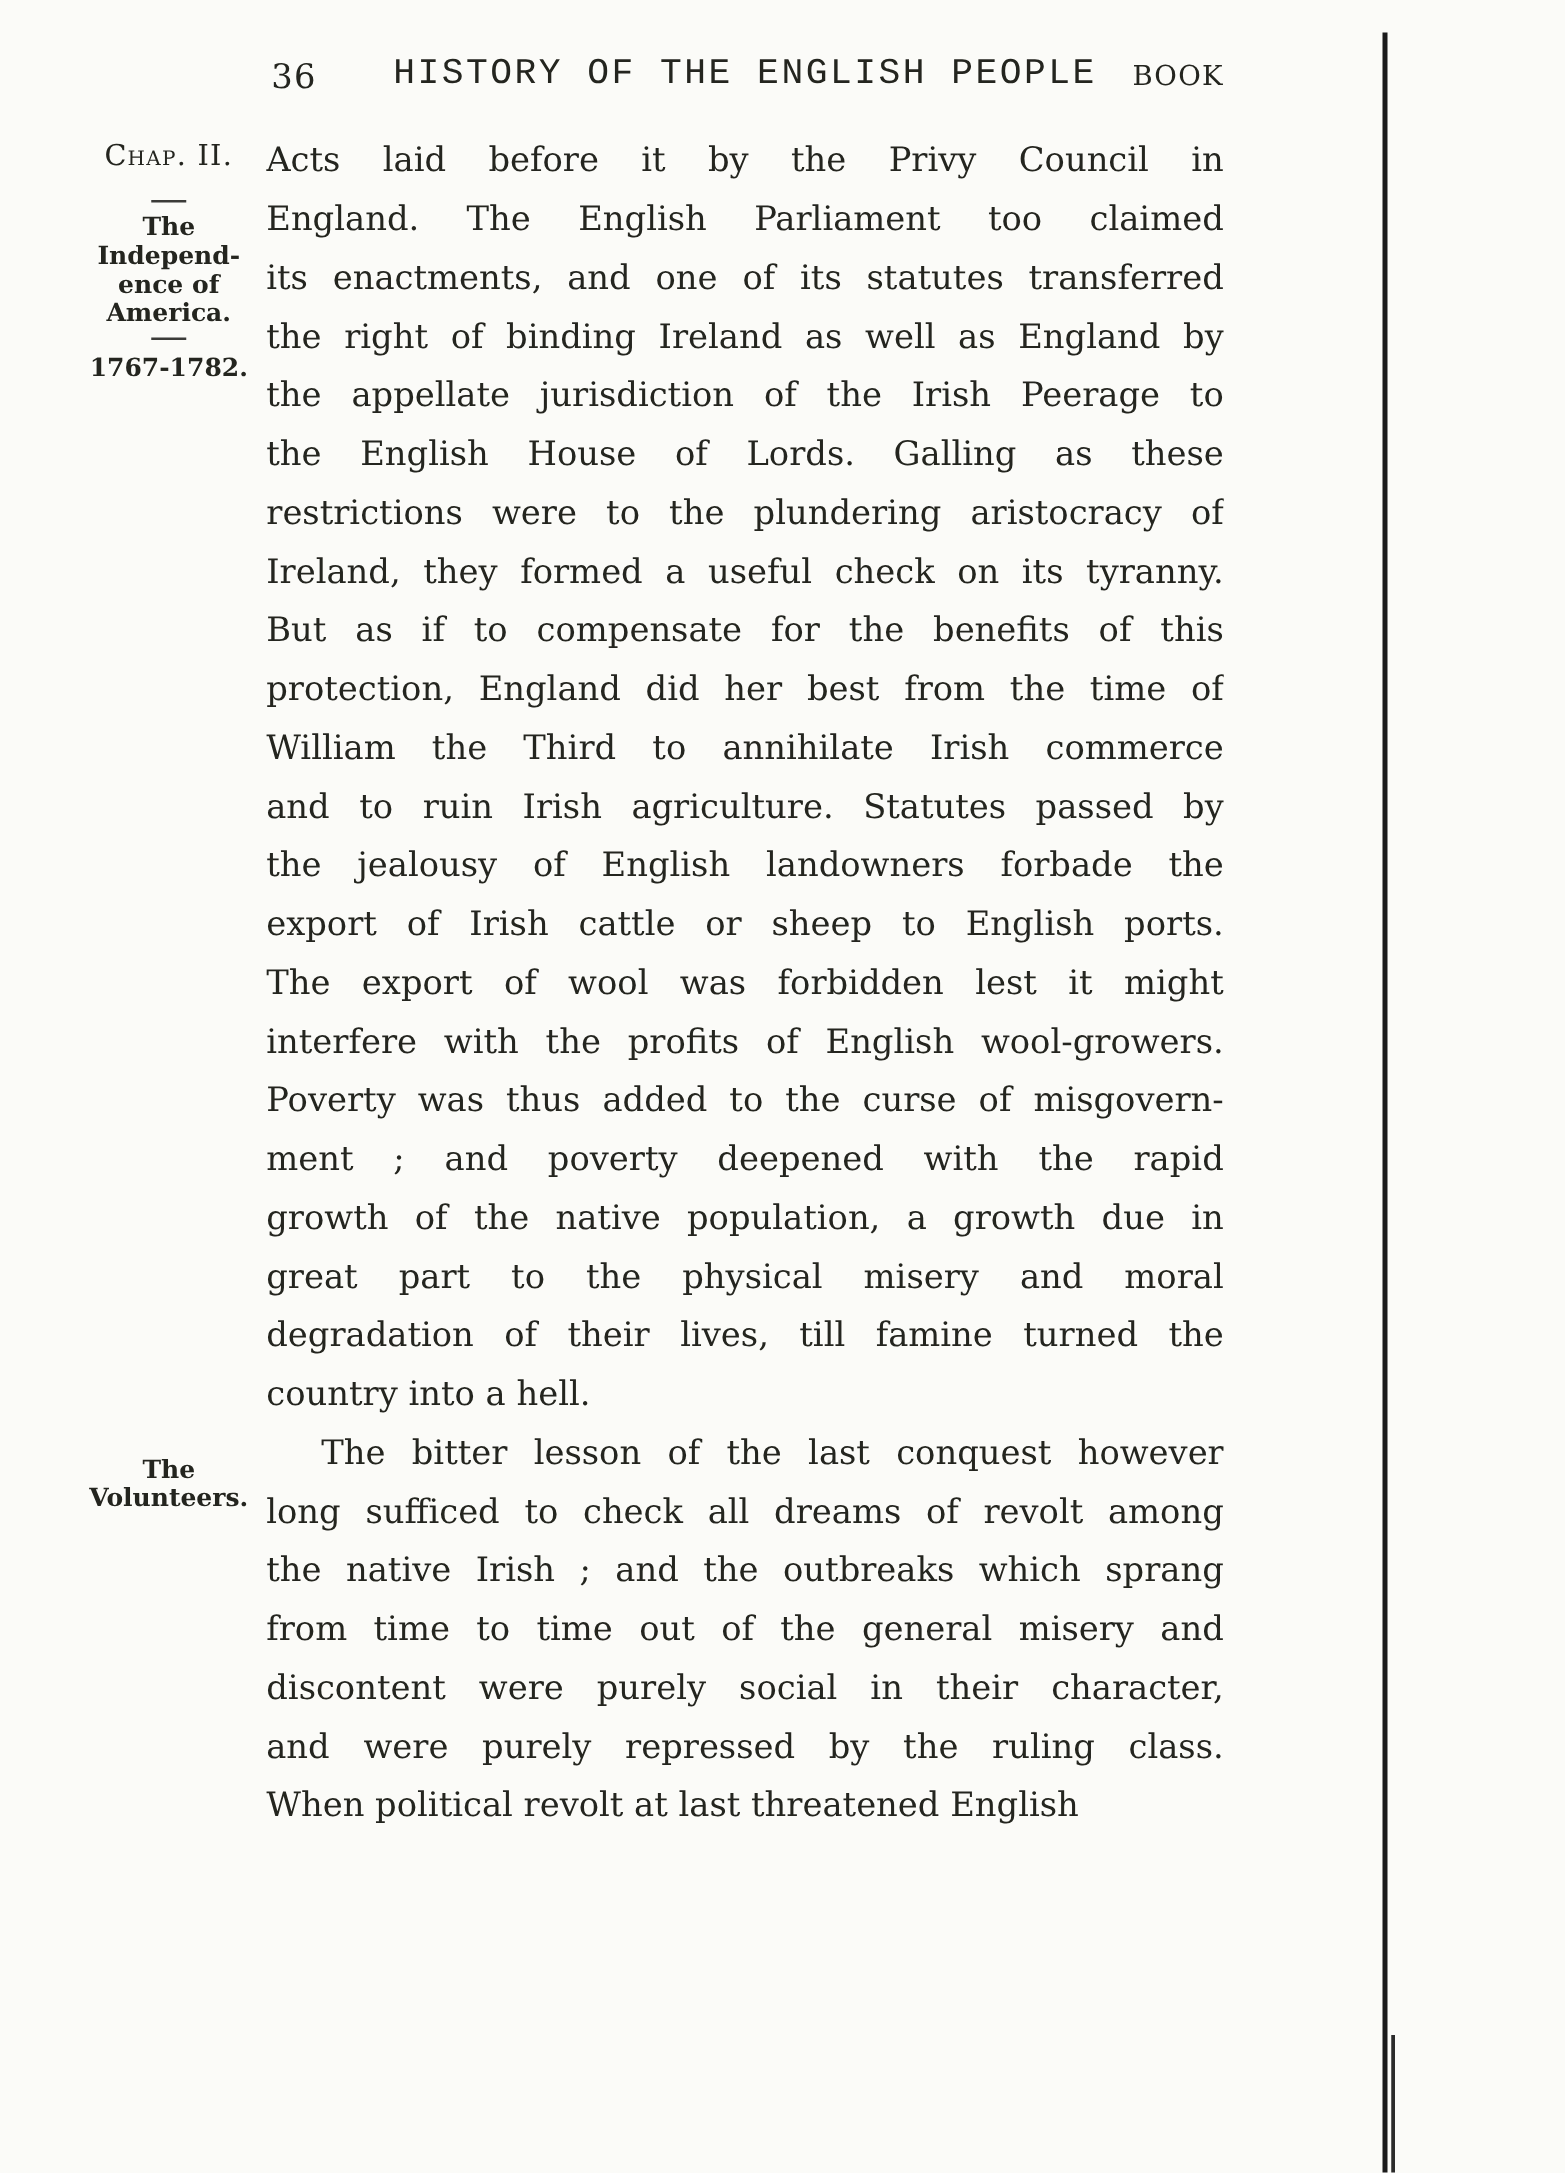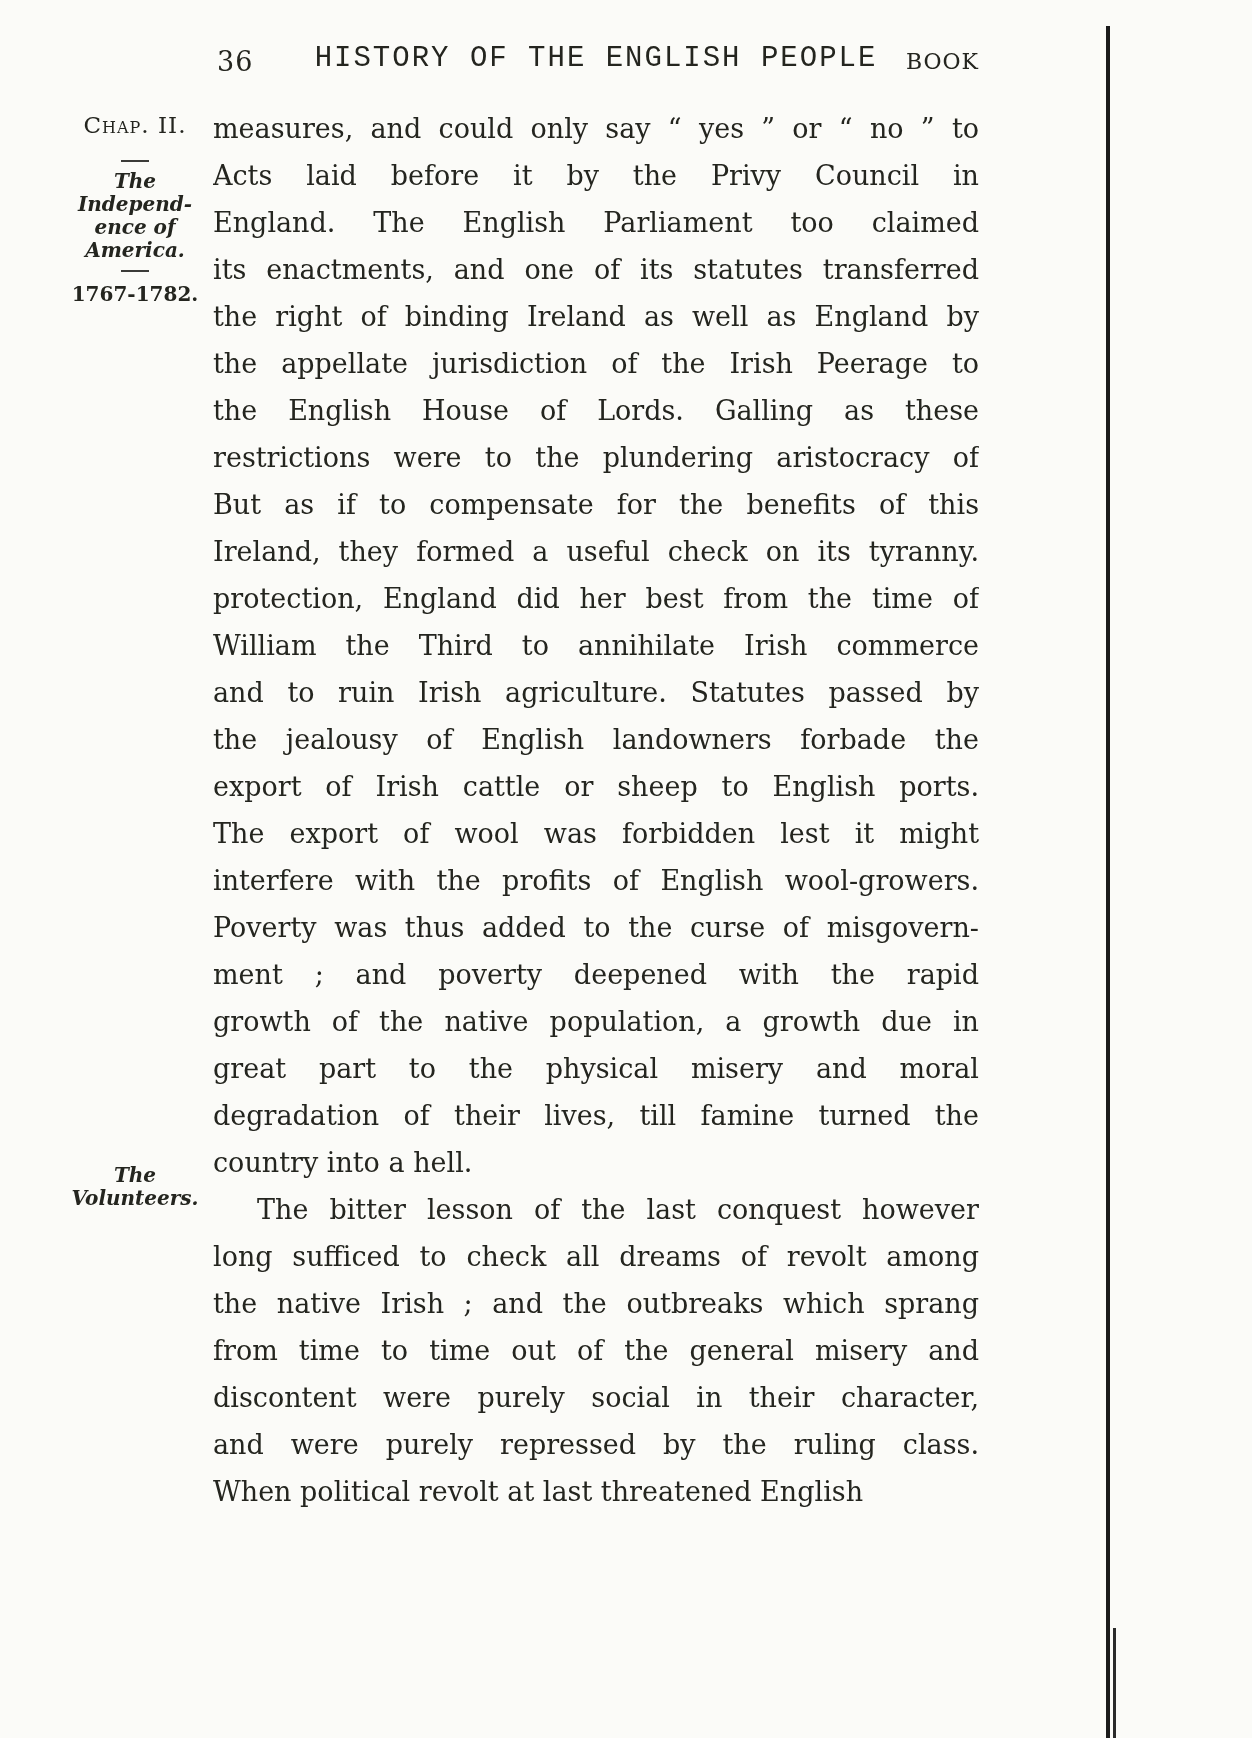--- a/index.html
+++ b/index.html
@@ -30,21 +30,20 @@
   .mrule.r1 { top:160px; }
   .mrule.r2 { top:270px; }
   .mnote { position:absolute; left:0; width:100%; font-weight:bold; font-size:20px; }
   .mnote.independence { top:170px; }
   .dates { position:absolute; top:282px; left:0; width:100%; font-weight:bold; font-size:20px; }
   .mnote.volunteers { top:1164px; }
   .mnote .line, .mnote .line.last {
     height:auto; line-height:23px;
     text-align:right; text-align-last:center;
     padding:0;
-    font-style:italic;
   }
 
   
   .text-col { position:absolute; left:213px; top:106px; width:766px; font-size:27px; }
   .line {
     height:47px; line-height:46px;
     text-align:justify; text-align-last:justify;
     overflow:hidden;
   }
   .line.last { text-align-last:left; }
@@ -76,30 +75,29 @@
     <div class="mrule r2"></div>
     <div class="dates">1767-1782.</div>
     <div class="mnote volunteers">
         <div class="line">The</div>
         <div class="line last">Volunteers.</div>
       </div>
   </aside>
 
   <main class="text-col">
     <div class="para">
-        <div class="line">measures, and could only say “ yes ” or “ no ” to</div>
         <div class="line">Acts laid before it by the Privy Council in</div>
         <div class="line">England.  The English Parliament too claimed</div>
         <div class="line">its enactments, and one of its statutes transferred</div>
         <div class="line">the right of binding Ireland as well as England by</div>
         <div class="line">the appellate jurisdiction of the Irish Peerage to</div>
         <div class="line">the English House of Lords.  Galling as these</div>
         <div class="line">restrictions were to the plundering aristocracy of</div>
+        <div class="line">Ireland, they formed a useful check on its tyranny.</div>
         <div class="line">But as if to compensate for the benefits of this</div>
-        <div class="line">Ireland, they formed a useful check on its tyranny.</div>
         <div class="line">protection, England did her best from the time of</div>
         <div class="line">William the Third to annihilate Irish commerce</div>
         <div class="line">and to ruin Irish agriculture.  Statutes passed by</div>
         <div class="line">the jealousy of English landowners forbade the</div>
         <div class="line">export of Irish cattle or sheep to English ports.</div>
         <div class="line">The export of wool was forbidden lest it might</div>
         <div class="line">interfere with the profits of English wool-growers.</div>
         <div class="line">Poverty was thus added to the curse of misgovern-</div>
         <div class="line">ment ; and poverty deepened with the rapid</div>
         <div class="line">growth of the native population, a growth due in</div>

